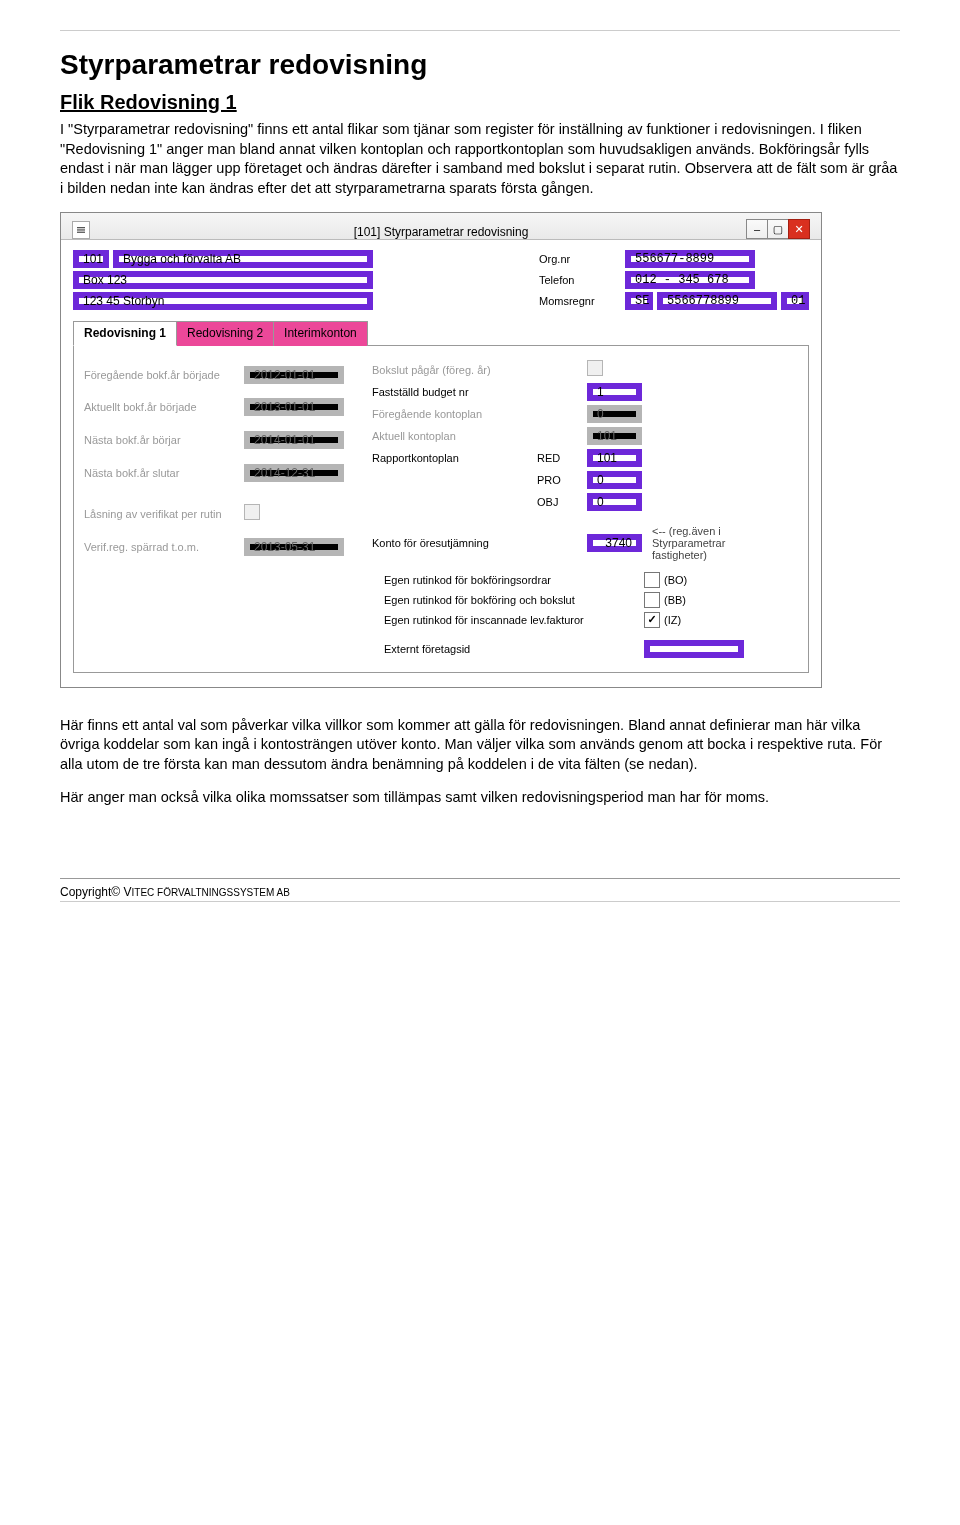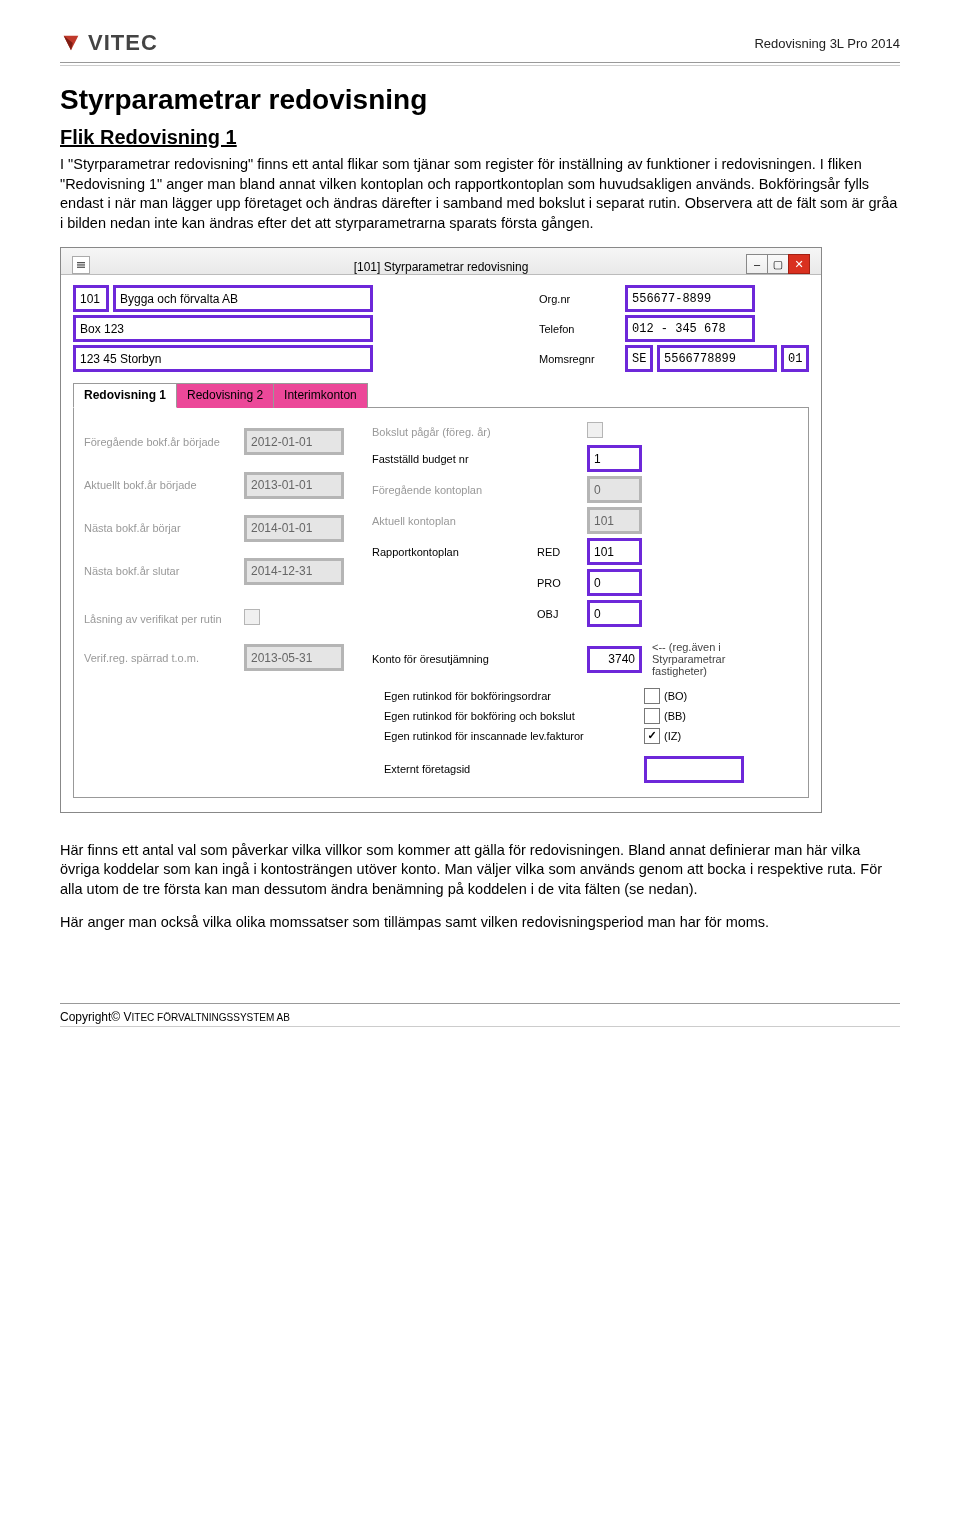--- a/index.html
+++ b/index.html
@@ -130,31 +130,31 @@
     display: flex;
     flex-direction: column;
     gap: 3px;
   }
   .row {
     display: flex;
     align-items: center;
     gap: 4px;
   }
   .field {
-    border: 3px solid #6d28d9;
-    background: #fff;
-    height: 27px;
+    border: 6px solid #6d28d9;
+    background: #fff;
+    height: 18px;
     padding: 0 4px;
     font-size: 12px;
     display: inline-flex;
     align-items: center;
     box-sizing: border-box;
   }
   .field.readonly {
-    background: #e5e5e5;
+    background: #000000;
     color: #666;
     border-color: #b5b5b5;
   }
   .label {
     font-size: 11px;
     color: #000;
   }
   .label.dim {
     color: #999;
   }
@@ -252,30 +252,20 @@
     margin-top: 70px;
   }
   .footer .sc { font-variant: small-caps; }
   .footer-line2 { border-top:1px solid #ccc; margin-top:2px;}
 </style>
 </head>
 <body>
 
 <div class="page">
 
-  <div class="header">
-    <div class="logo">
-      <svg class="logo-mark" viewBox="0 0 24 24">
-        <path d="M4 4 L12 20 L20 4 Z" fill="#c0392b"></path>
-        <path d="M4 4 L12 20 L14 12 Z" fill="#7f1d14"></path>
-      </svg>
-      <span>VITEC</span>
-    </div>
-    <div class="header-right">Redovisning 3L Pro 2014</div>
-  </div>
   <div class="header-line2"></div>
 
   <h1 class="doc-title">Styrparametrar redovisning</h1>
 
   <h2 class="section">Flik Redovisning 1</h2>
   <p class="body-text">I "Styrparametrar redovisning" finns ett antal flikar som tjänar som register för inställning av funktioner i redovisningen. I fliken "Redovisning 1" anger man bland annat vilken kontoplan och rapportkontoplan som huvudsakligen används. Bokföringsår fylls endast i när man lägger upp företaget och ändras därefter i samband med bokslut i separat rutin. Observera att de fält som är gråa i bilden nedan inte kan ändras efter det att styrparametrarna sparats första gången.</p>
 
   <div class="window">
     <div class="titlebar">
       <span class="win-icon">

